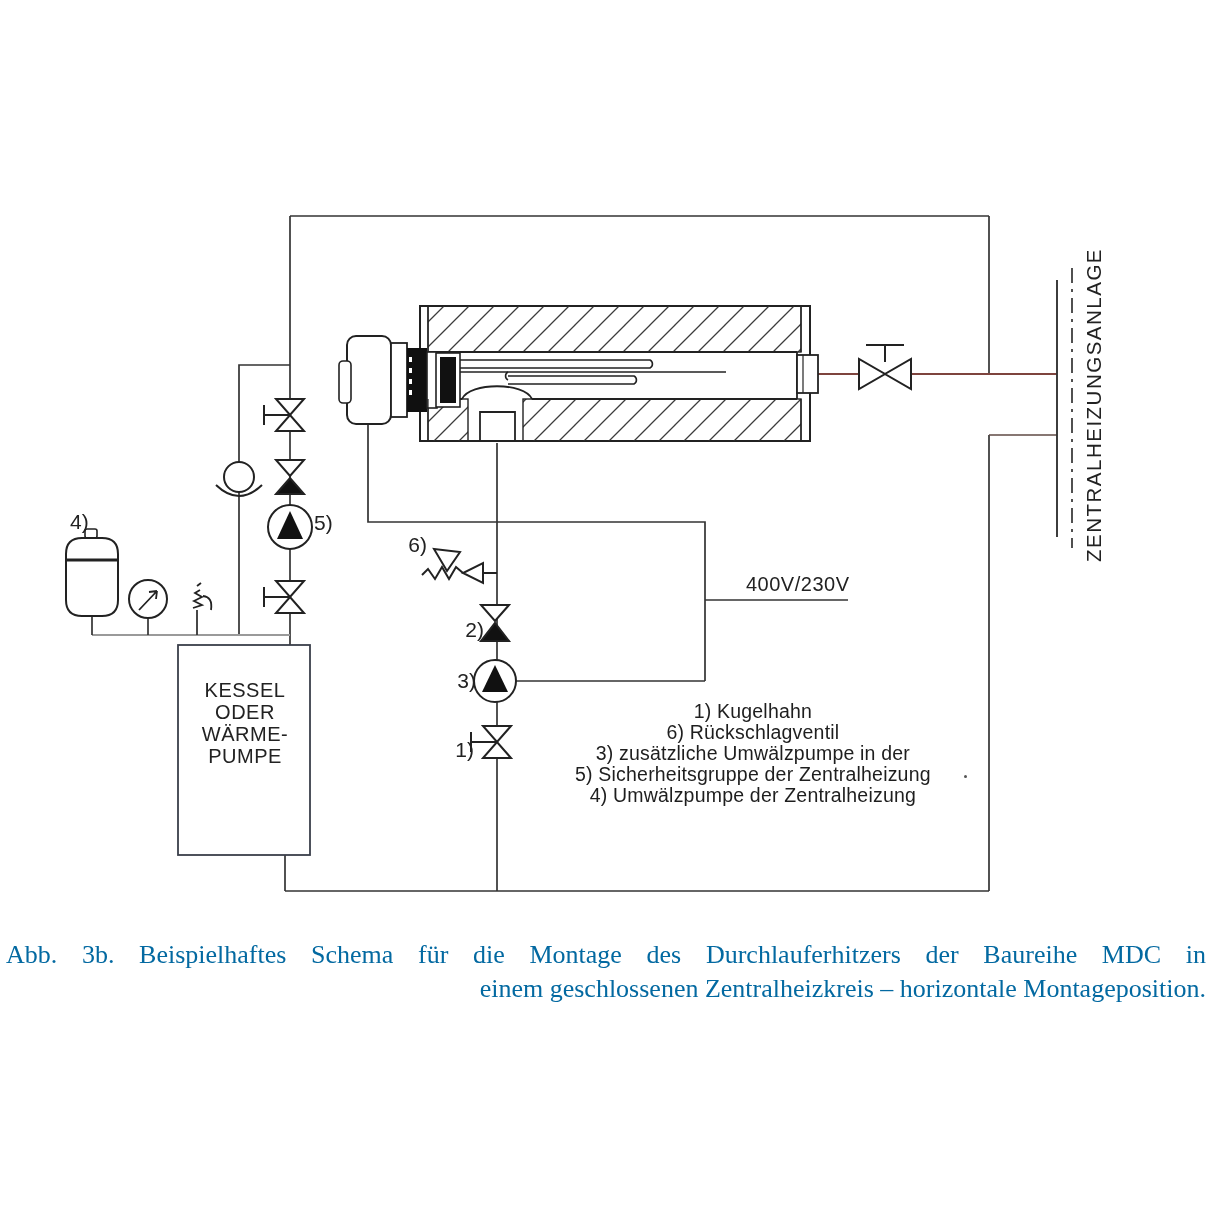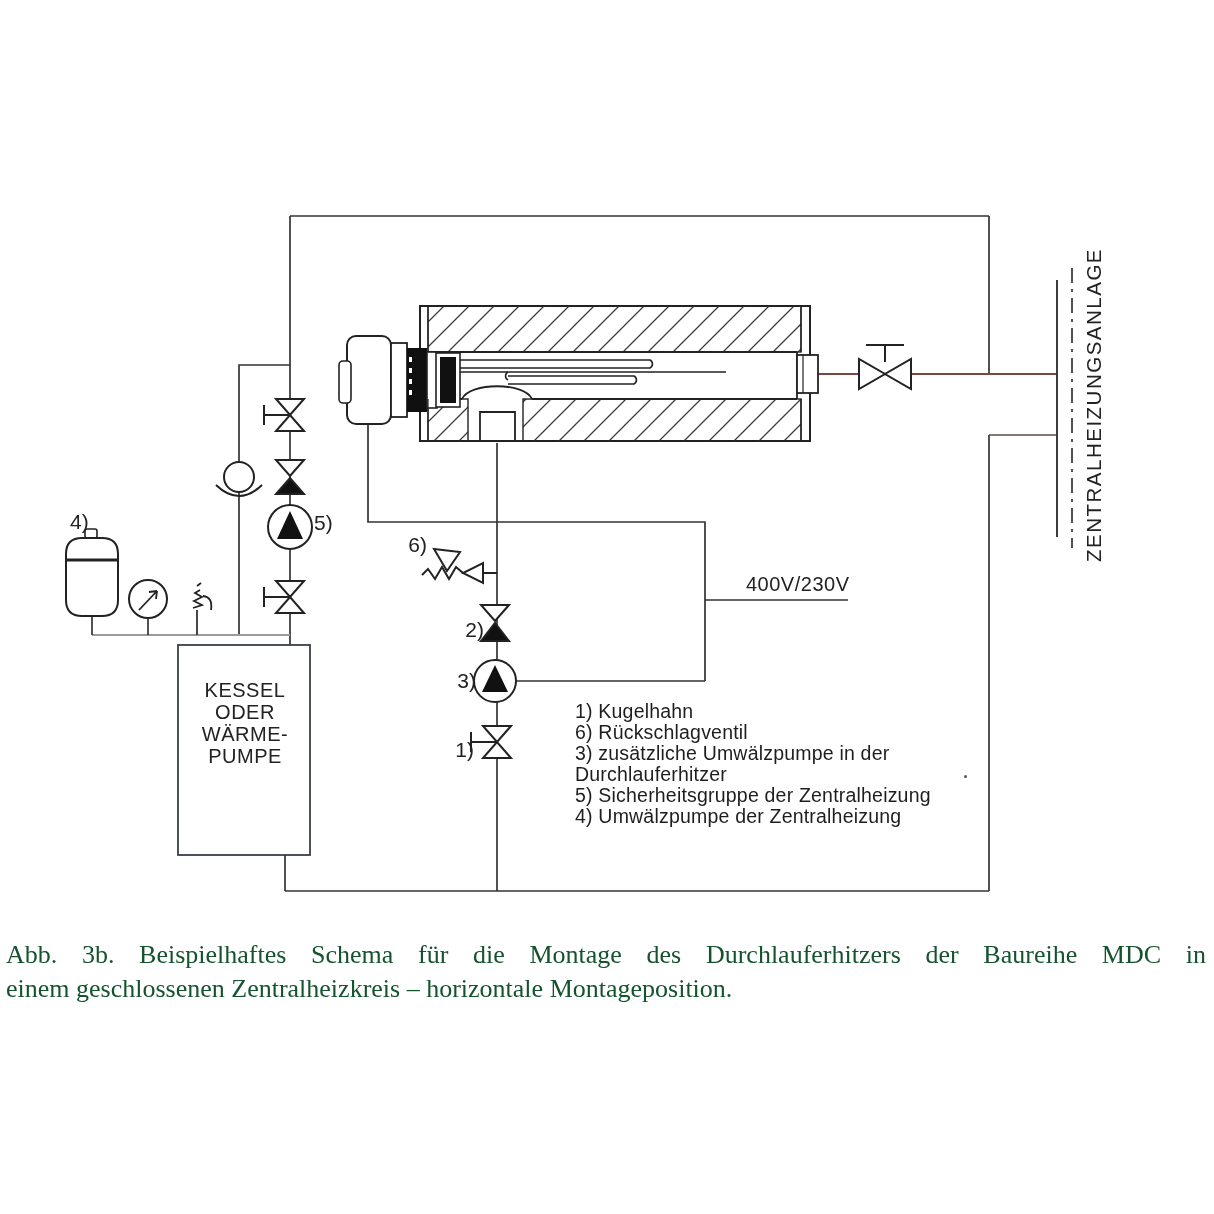--- a/index.html
+++ b/index.html
@@ -4,24 +4,24 @@
 <style>
   html,body{margin:0;padding:0;background:#ffffff;}
   body{width:1214px;height:1214px;position:relative;font-family:"Liberation Sans",sans-serif;overflow:hidden;}
   #stage{position:absolute;left:0;top:0;width:1214px;height:1214px;}
   svg{position:absolute;left:0;top:0;}
   svg text{font-family:"Liberation Sans",sans-serif;fill:#222222;}
   .num-label{font-size:21px;}
   .power-label{font-size:20px;letter-spacing:0.5px;}
   .kessel-label{font-size:20px;letter-spacing:0.5px;}
   .vert-label{font-size:20.5px;letter-spacing:1.5px;}
-  #legend{position:absolute;left:575px;top:701px;font-size:19.5px;line-height:21px;color:#1e1e1e;letter-spacing:0.2px;}
-  #caption{position:absolute;left:6px;top:938px;width:1200px;font-family:"Liberation Serif",serif;font-size:26px;line-height:34px;color:#14532d;}
+  #legend{position:absolute;left:575px;top:701px;font-size:19.5px;line-height:21px;color:#1e1e1e;letter-spacing:0.2px;text-align:center;}
+  #caption{position:absolute;left:6px;top:938px;width:1200px;font-family:"Liberation Serif",serif;font-size:26px;line-height:34px;color:#0369a1;}
   #caption .cap-line1{text-align:justify;text-align-last:justify;}
-  #caption .cap-line2{text-align:left;}
+  #caption .cap-line2{text-align:right;margin-left:48px;}
   .speck{position:absolute;width:3px;height:3px;background:#555;border-radius:50%;}
 </style>
 </head>
 <body>
 
 <div id="stage">
 
 <svg width="1214" height="930" viewBox="0 0 1214 930">
   <defs>
     <pattern id="hatch" width="25" height="25" patternUnits="userSpaceOnUse">
@@ -187,21 +187,20 @@
     <text x="484" y="637" text-anchor="end">2)</text>
     <text x="476" y="688" text-anchor="end">3)</text>
     <text x="474" y="757" text-anchor="end">1)</text>
   </g>
 </svg>
 
 <div id="legend">
   <div>1) Kugelhahn</div>
   <div>6) Rückschlagventil</div>
   <div>3) zusätzliche Umwälzpumpe in der</div>
-  <div>Durchlauferhitzer</div>
   <div>5) Sicherheitsgruppe der Zentralheizung</div>
   <div>4) Umwälzpumpe der Zentralheizung</div>
 </div>
 
 <div class="speck" style="left:964px;top:775px;"></div>
 
 <div id="caption">
   <div class="cap-line1">Abb. 3b. Beispielhaftes Schema für die Montage des Durchlauferhitzers der Baureihe MDC in</div>
   <div class="cap-line2">einem geschlossenen Zentralheizkreis – horizontale Montageposition.</div>
 </div>

